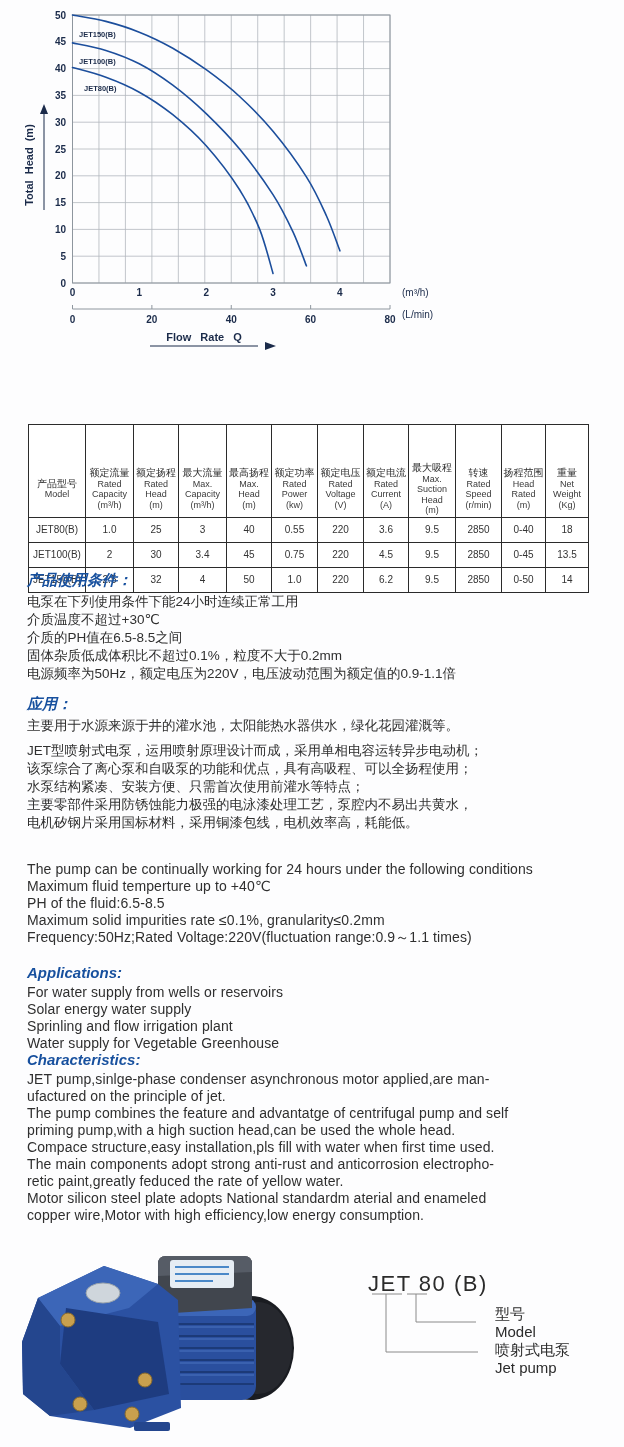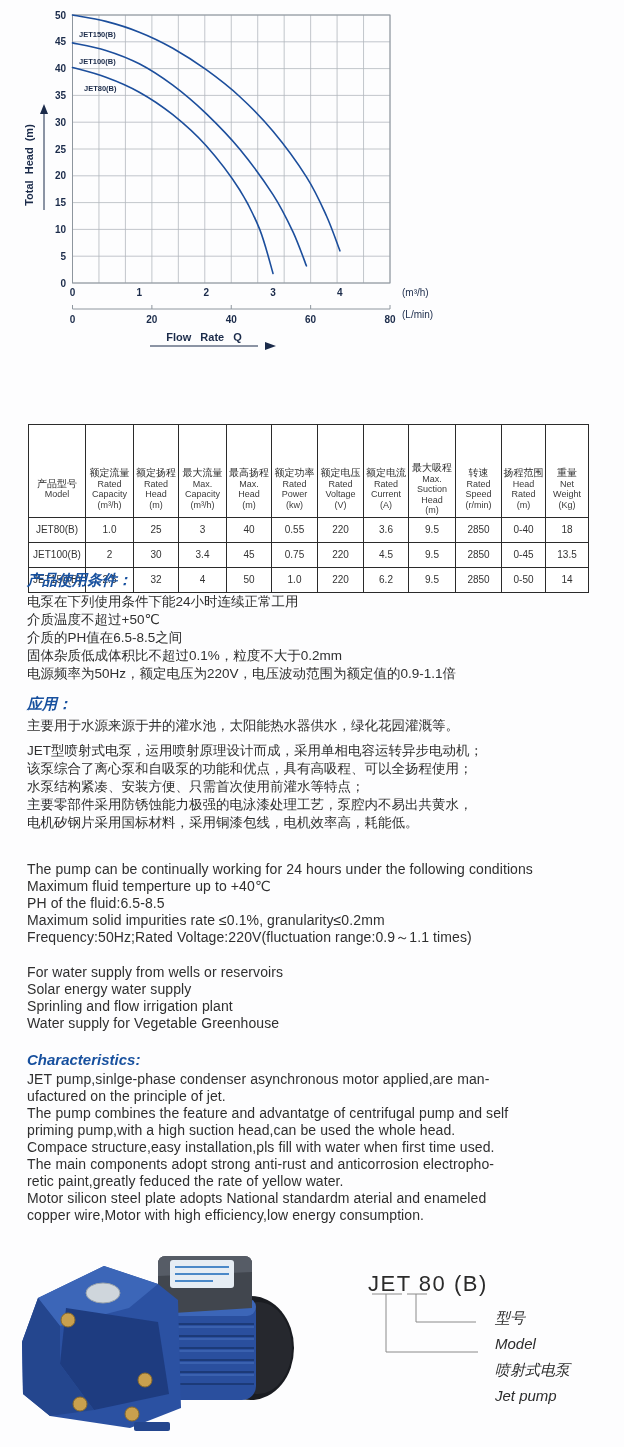--- a/index.html
+++ b/index.html
@@ -21,21 +21,21 @@
   table.perf th .en{font-size:9px;line-height:10.5px;white-space:pre-line;color:#3a3a3a;}
   table.perf td{height:22px;font-size:10px;}
   
   .sec{left:27px;width:575px;}
   .sec .hd{font-size:15px;font-weight:bold;color:#17509e;margin:0 0 3px 0;font-style:italic;}
   .sec .bd{font-size:14px;line-height:18px;white-space:pre-line;color:#2f2f2f;}
   .sec.en .bd{line-height:17px;letter-spacing:.1px;}
   .sec.cn .bd{font-size:13.5px;}
   
   .model-text{left:368px;top:1271px;font-size:22px;letter-spacing:1.5px;color:#2b2b2b;}
-  .model-labels{left:495px;top:1305px;font-size:15px;line-height:26px;color:#2b2b2b;white-space:pre-line;font-style:italic;}
+  .model-labels{left:495px;top:1305px;font-size:15px;line-height:18px;color:#2b2b2b;white-space:pre-line;}
 </style>
 </head>
 <body>
 
 <svg id="chart" class="abs" style="left:0;top:0" width="450" height="360" viewBox="0 0 450 360">
     <line x1="72.5" y1="15" x2="72.5" y2="283" stroke="#b2b8be" stroke-width="0.8"></line>
     <line x1="98.95833333333333" y1="15" x2="98.95833333333333" y2="283" stroke="#b2b8be" stroke-width="0.8"></line>
     <line x1="125.41666666666666" y1="15" x2="125.41666666666666" y2="283" stroke="#b2b8be" stroke-width="0.8"></line>
     <line x1="151.875" y1="15" x2="151.875" y2="283" stroke="#b2b8be" stroke-width="0.8"></line>
     <line x1="178.33333333333331" y1="15" x2="178.33333333333331" y2="283" stroke="#b2b8be" stroke-width="0.8"></line>
@@ -235,21 +235,21 @@
         <td>2850</td>
         <td>0-50</td>
         <td>14</td>
       </tr>
     </tbody>
 </table>
 
 <div class="abs sec cn" style="top:571px">
   <div class="hd">产品使用条件：</div>
   <div class="bd">电泵在下列使用条件下能24小时连续正常工用
-介质温度不超过+50℃
+介质温度不超过+30℃
 介质的PH值在6.5-8.5之间
 固体杂质低成体积比不超过0.1%，粒度不大于0.2mm
 电源频率为50Hz，额定电压为220V，电压波动范围为额定值的0.9-1.1倍</div>
 </div>
 <div class="abs sec cn" style="top:695px">
   <div class="hd">应用：</div>
   <div class="bd">主要用于水源来源于井的灌水池，太阳能热水器供水，绿化花园灌溉等。</div>
 </div>
 <div class="abs sec cn" style="top:742px">
   <div class="bd">JET型喷射式电泵，运用喷射原理设计而成，采用单相电容运转异步电动机；
@@ -260,20 +260,21 @@
 </div>
 
 <div class="abs sec en" style="top:861px">
   <div class="bd">The pump can be continually working for 24 hours under the following conditions
 Maximum fluid temperture up to +40℃
 PH of the fluid:6.5-8.5
 Maximum solid impurities rate ≤0.1%, granularity≤0.2mm
 Frequency:50Hz;Rated Voltage:220V(fluctuation range:0.9～1.1 times)</div>
 </div>
 <div class="abs sec en" style="top:964px">
+  <div class="hd">Applications:</div>
   <div class="bd">For water supply from wells or reservoirs
 Solar energy water supply
 Sprinling and flow irrigation plant
 Water supply for Vegetable Greenhouse</div>
 </div>
 <div class="abs sec en" style="top:1051px">
   <div class="hd">Characteristics:</div>
   <div class="bd">JET pump,sinlge-phase condenser asynchronous motor applied,are man-
 ufactured on the principle of jet.
 The pump combines the feature and advantatge of centrifugal pump and self

